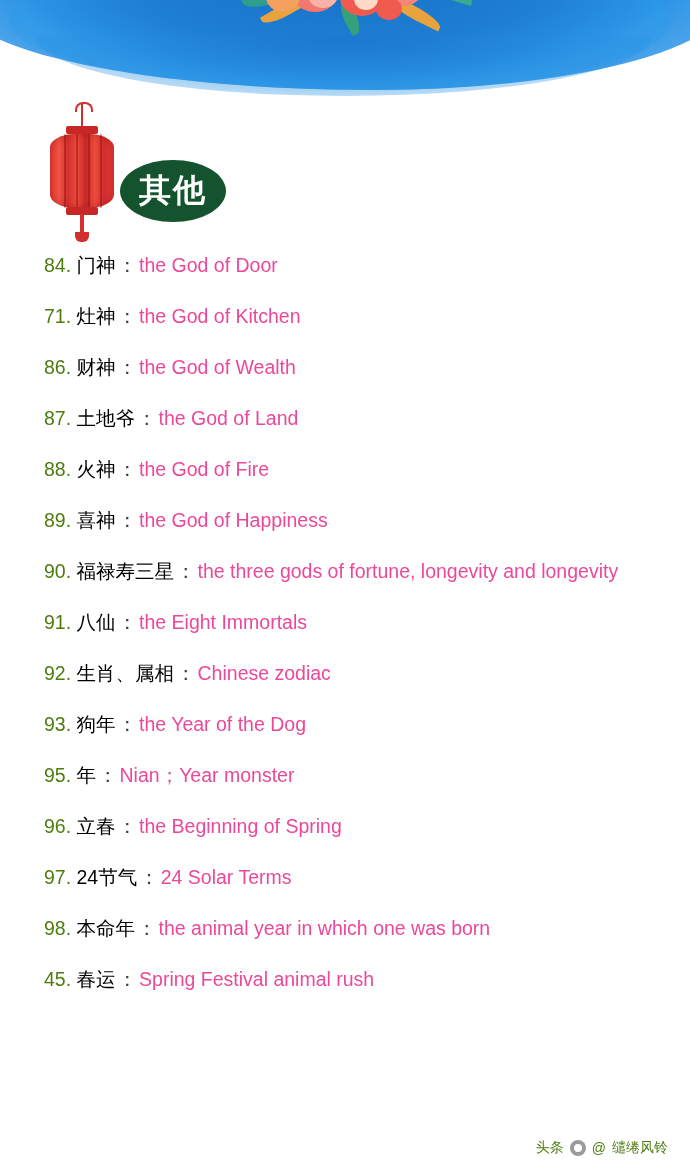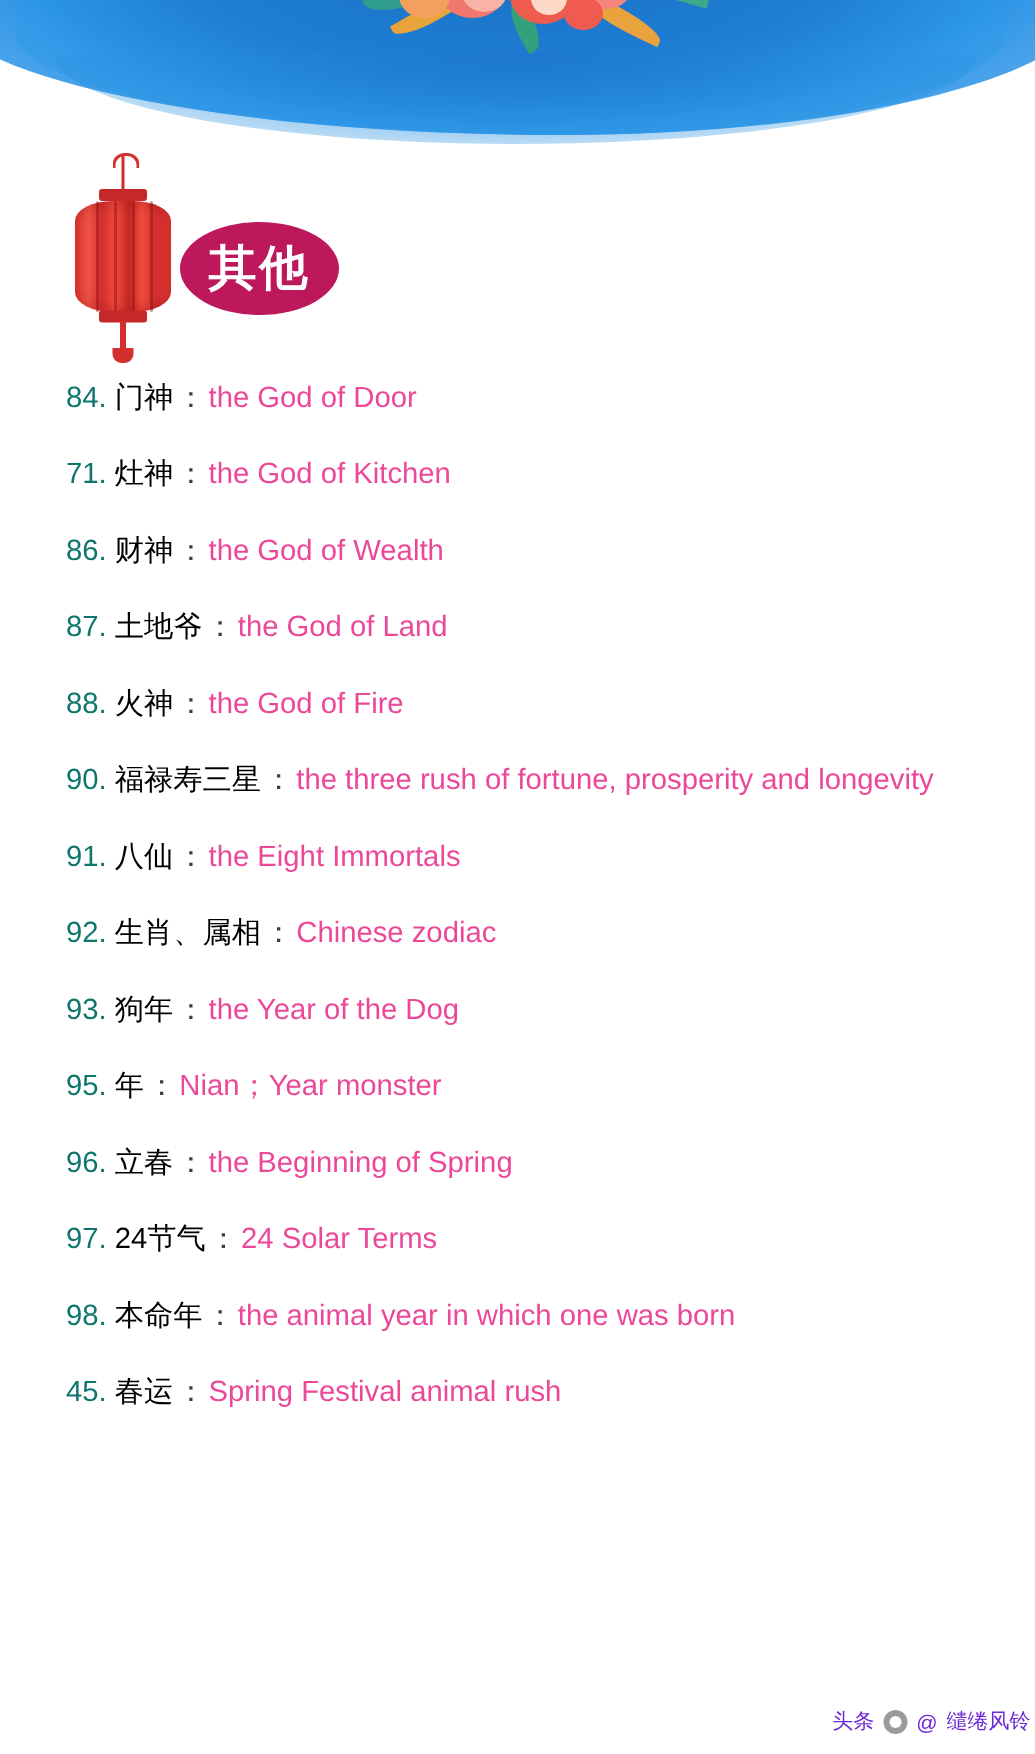--- a/index.html
+++ b/index.html
@@ -148,24 +148,24 @@
     width: 14px;
     height: 10px;
     background: #d32f2f;
     border-radius: 0 0 6px 6px;
   }
 
   
   .section-badge {
     position: absolute;
     left: 120px;
-    top: 148px;
+    top: 160px;
     width: 106px;
     height: 62px;
-    background: #be185d;
+    background: #14532d;
     border-radius: 50% / 50%;
     display: flex;
     align-items: center;
     justify-content: center;
   }
   .section-badge span {
     color: #ffffff;
     font-size: 32px;
     font-weight: bold;
     letter-spacing: 2px;
@@ -179,42 +179,42 @@
     left: 44px;
     width: 606px;
   }
   .entry {
     font-size: 19.5px;
     line-height: 51px;
     color: #3d3d3d;
     white-space: normal;
   }
   .entry .num {
-    color: #0f766e;
+    color: #4d7c0f;
   }
   .entry .cn {
     color: #000000;
   }
   .entry .sep {
     color: #3d3d3d;
     padding: 0 2px;
   }
   .entry .en {
     color: #ec4899;
   }
 
   
   .footer {
     position: absolute;
-    right: 3px;
+    right: 22px;
     bottom: 12px;
     display: flex;
     align-items: center;
     gap: 6px;
-    color: #6d28d9;
+    color: #4d7c0f;
     font-size: 14px;
     text-align: center;
   }
   .footer .logo-dot {
     display: inline-block;
     width: 16px;
     height: 16px;
     border-radius: 50%;
     background: #9b9b9b;
     position: relative;
@@ -274,21 +274,22 @@
 <div class="section-badge">
   <span>其他</span>
 </div>
 
 <div class="entry-list" id="entry-list">
     <div class="entry"><span class="num">84.</span><span class="cn"> 门神</span><span class="sep">：</span><span class="en">the God of Door</span></div>
     <div class="entry"><span class="num">71.</span><span class="cn"> 灶神</span><span class="sep">：</span><span class="en">the God of Kitchen</span></div>
     <div class="entry"><span class="num">86.</span><span class="cn"> 财神</span><span class="sep">：</span><span class="en">the God of Wealth</span></div>
     <div class="entry"><span class="num">87.</span><span class="cn"> 土地爷</span><span class="sep">：</span><span class="en">the God of Land</span></div>
     <div class="entry"><span class="num">88.</span><span class="cn"> 火神</span><span class="sep">：</span><span class="en">the God of Fire</span></div>
-    <div class="entry"><span class="num">90.</span><span class="cn"> 福禄寿三星</span><span class="sep">：</span><span class="en">the three rush of fortune, prosperity and longevity</span></div>
+    <div class="entry"><span class="num">89.</span><span class="cn"> 喜神</span><span class="sep">：</span><span class="en">the God of Happiness</span></div>
+    <div class="entry"><span class="num">90.</span><span class="cn"> 福禄寿三星</span><span class="sep">：</span><span class="en">the three gods of fortune, longevity and longevity</span></div>
     <div class="entry"><span class="num">91.</span><span class="cn"> 八仙</span><span class="sep">：</span><span class="en">the Eight Immortals</span></div>
     <div class="entry"><span class="num">92.</span><span class="cn"> 生肖、属相</span><span class="sep">：</span><span class="en">Chinese zodiac</span></div>
     <div class="entry"><span class="num">93.</span><span class="cn"> 狗年</span><span class="sep">：</span><span class="en">the Year of the Dog</span></div>
     <div class="entry"><span class="num">95.</span><span class="cn"> 年</span><span class="sep">：</span><span class="en">Nian；Year monster</span></div>
     <div class="entry"><span class="num">96.</span><span class="cn"> 立春</span><span class="sep">：</span><span class="en">the Beginning of Spring</span></div>
     <div class="entry"><span class="num">97.</span><span class="cn"> 24节气</span><span class="sep">：</span><span class="en">24 Solar Terms</span></div>
     <div class="entry"><span class="num">98.</span><span class="cn"> 本命年</span><span class="sep">：</span><span class="en">the animal year in which one was born</span></div>
     <div class="entry"><span class="num">45.</span><span class="cn"> 春运</span><span class="sep">：</span><span class="en">Spring Festival animal rush</span></div>
   </div>
 

